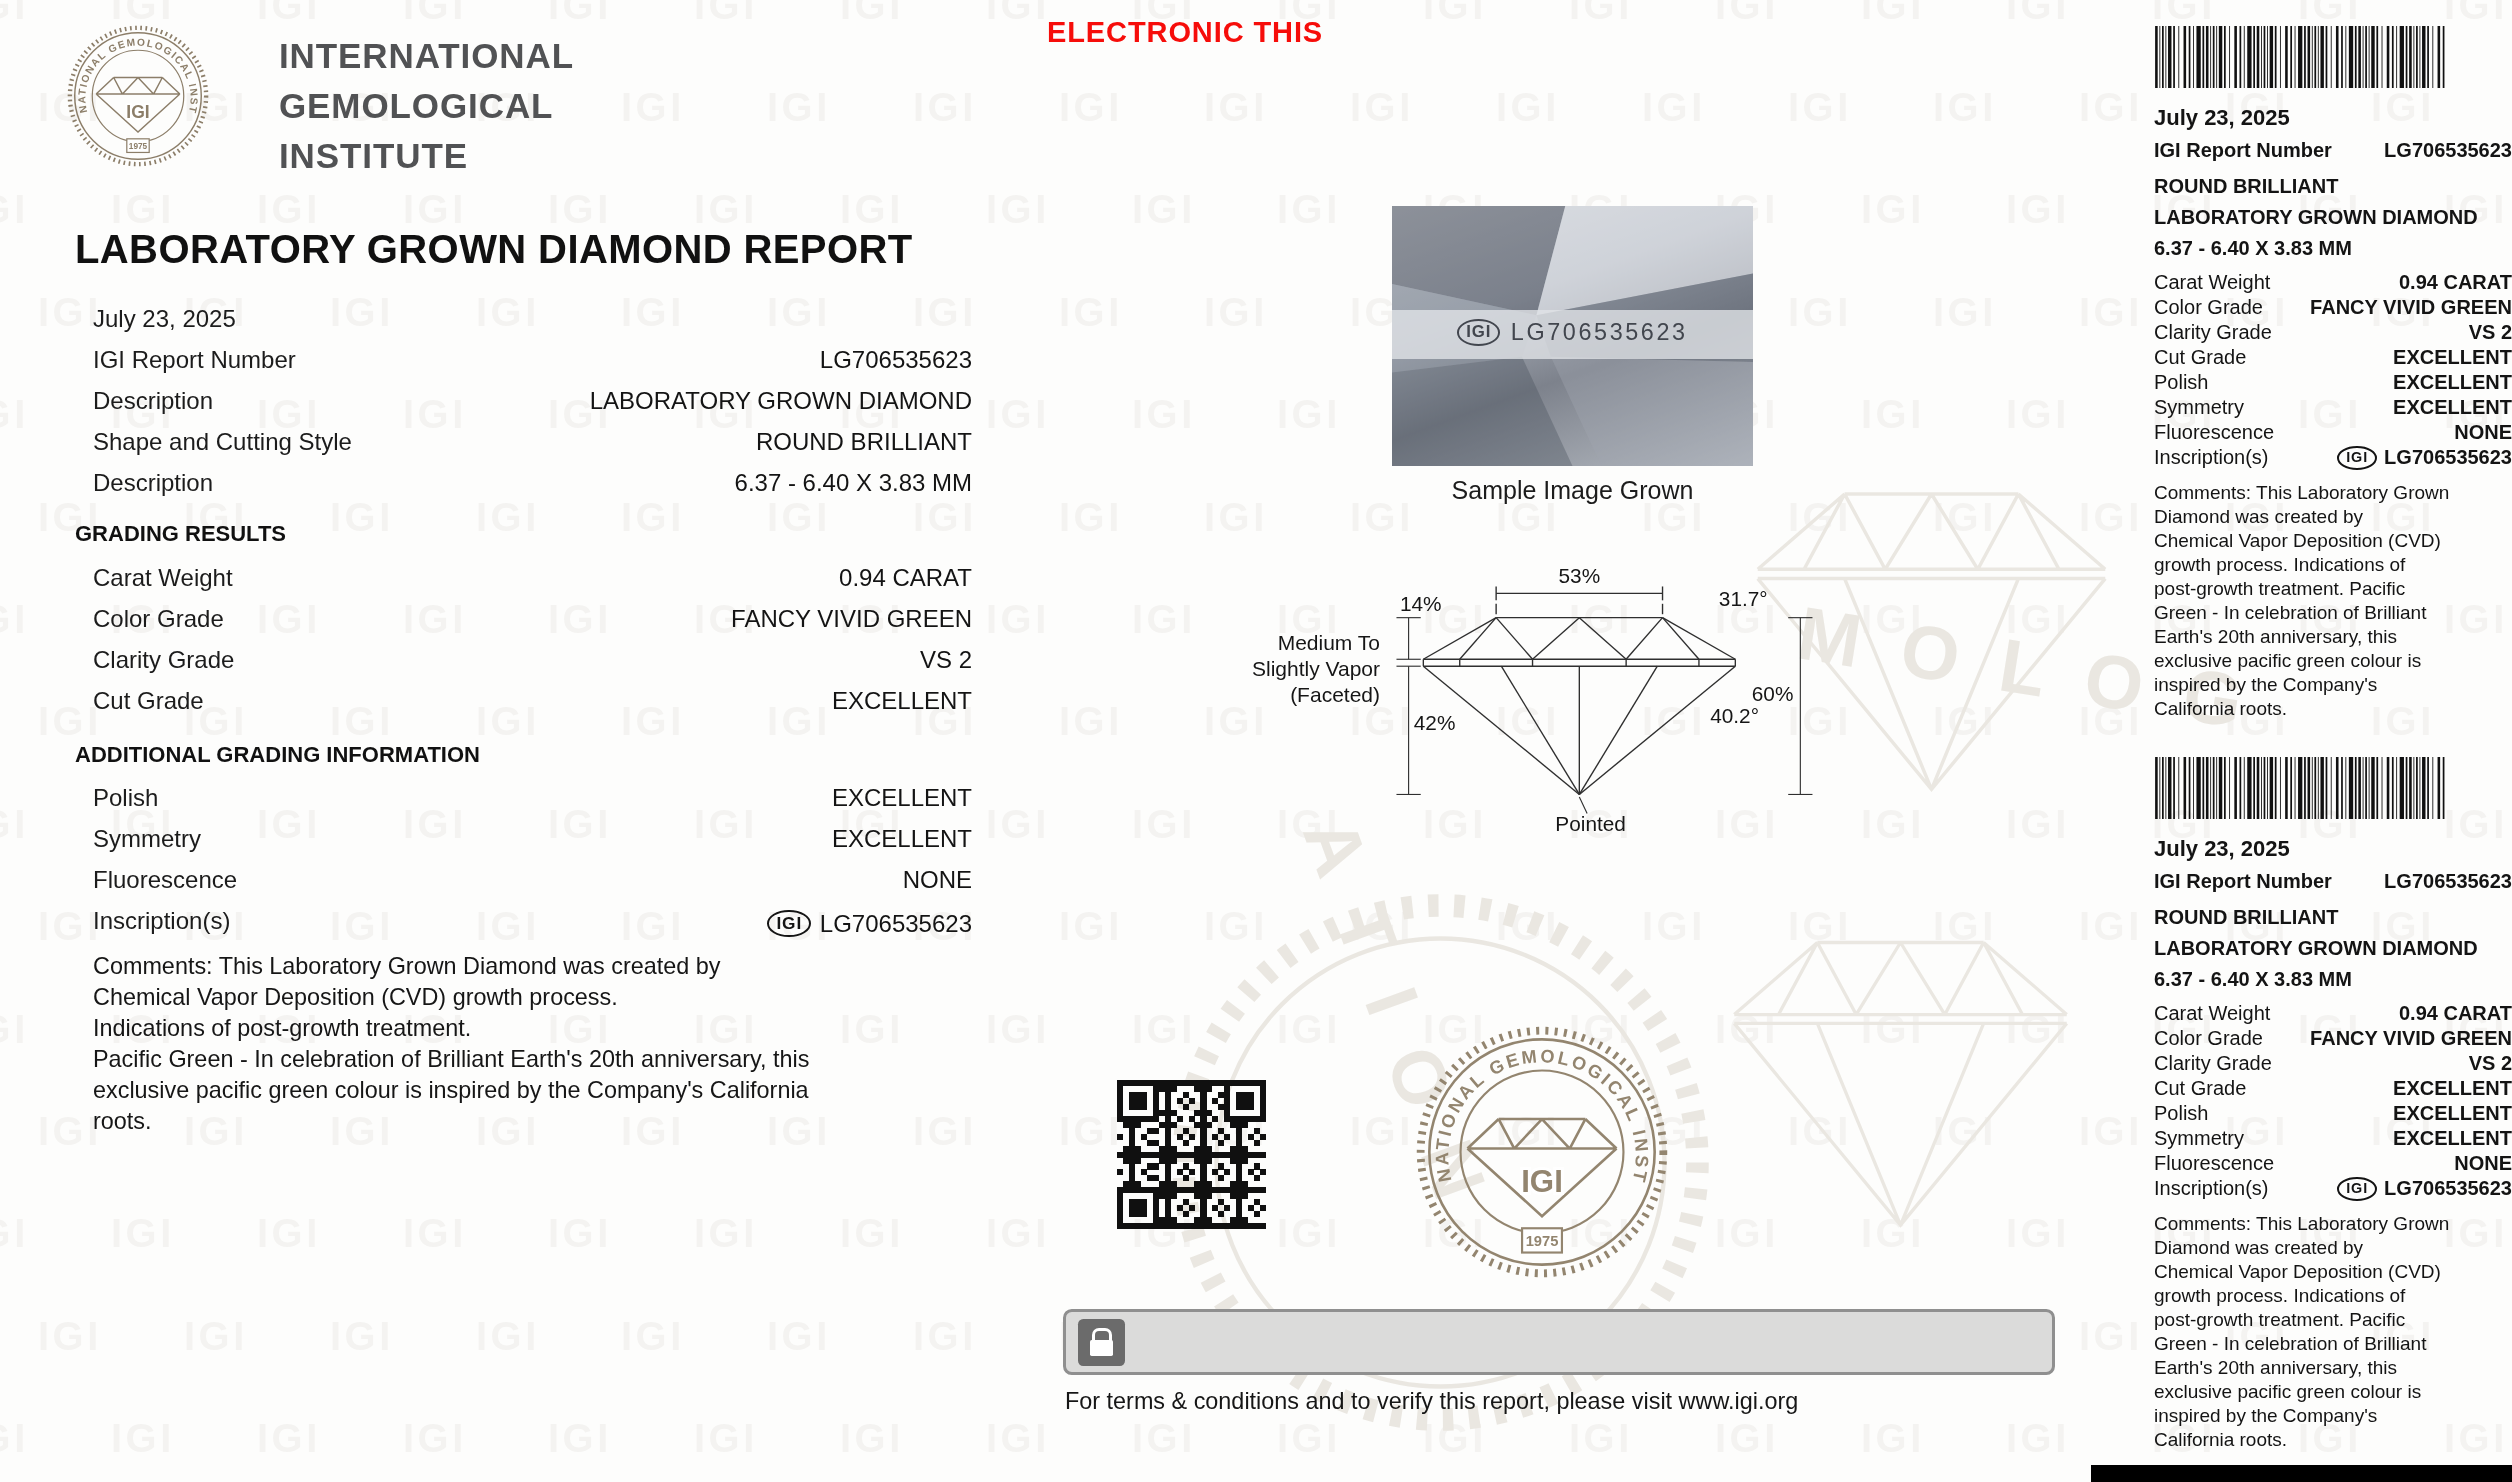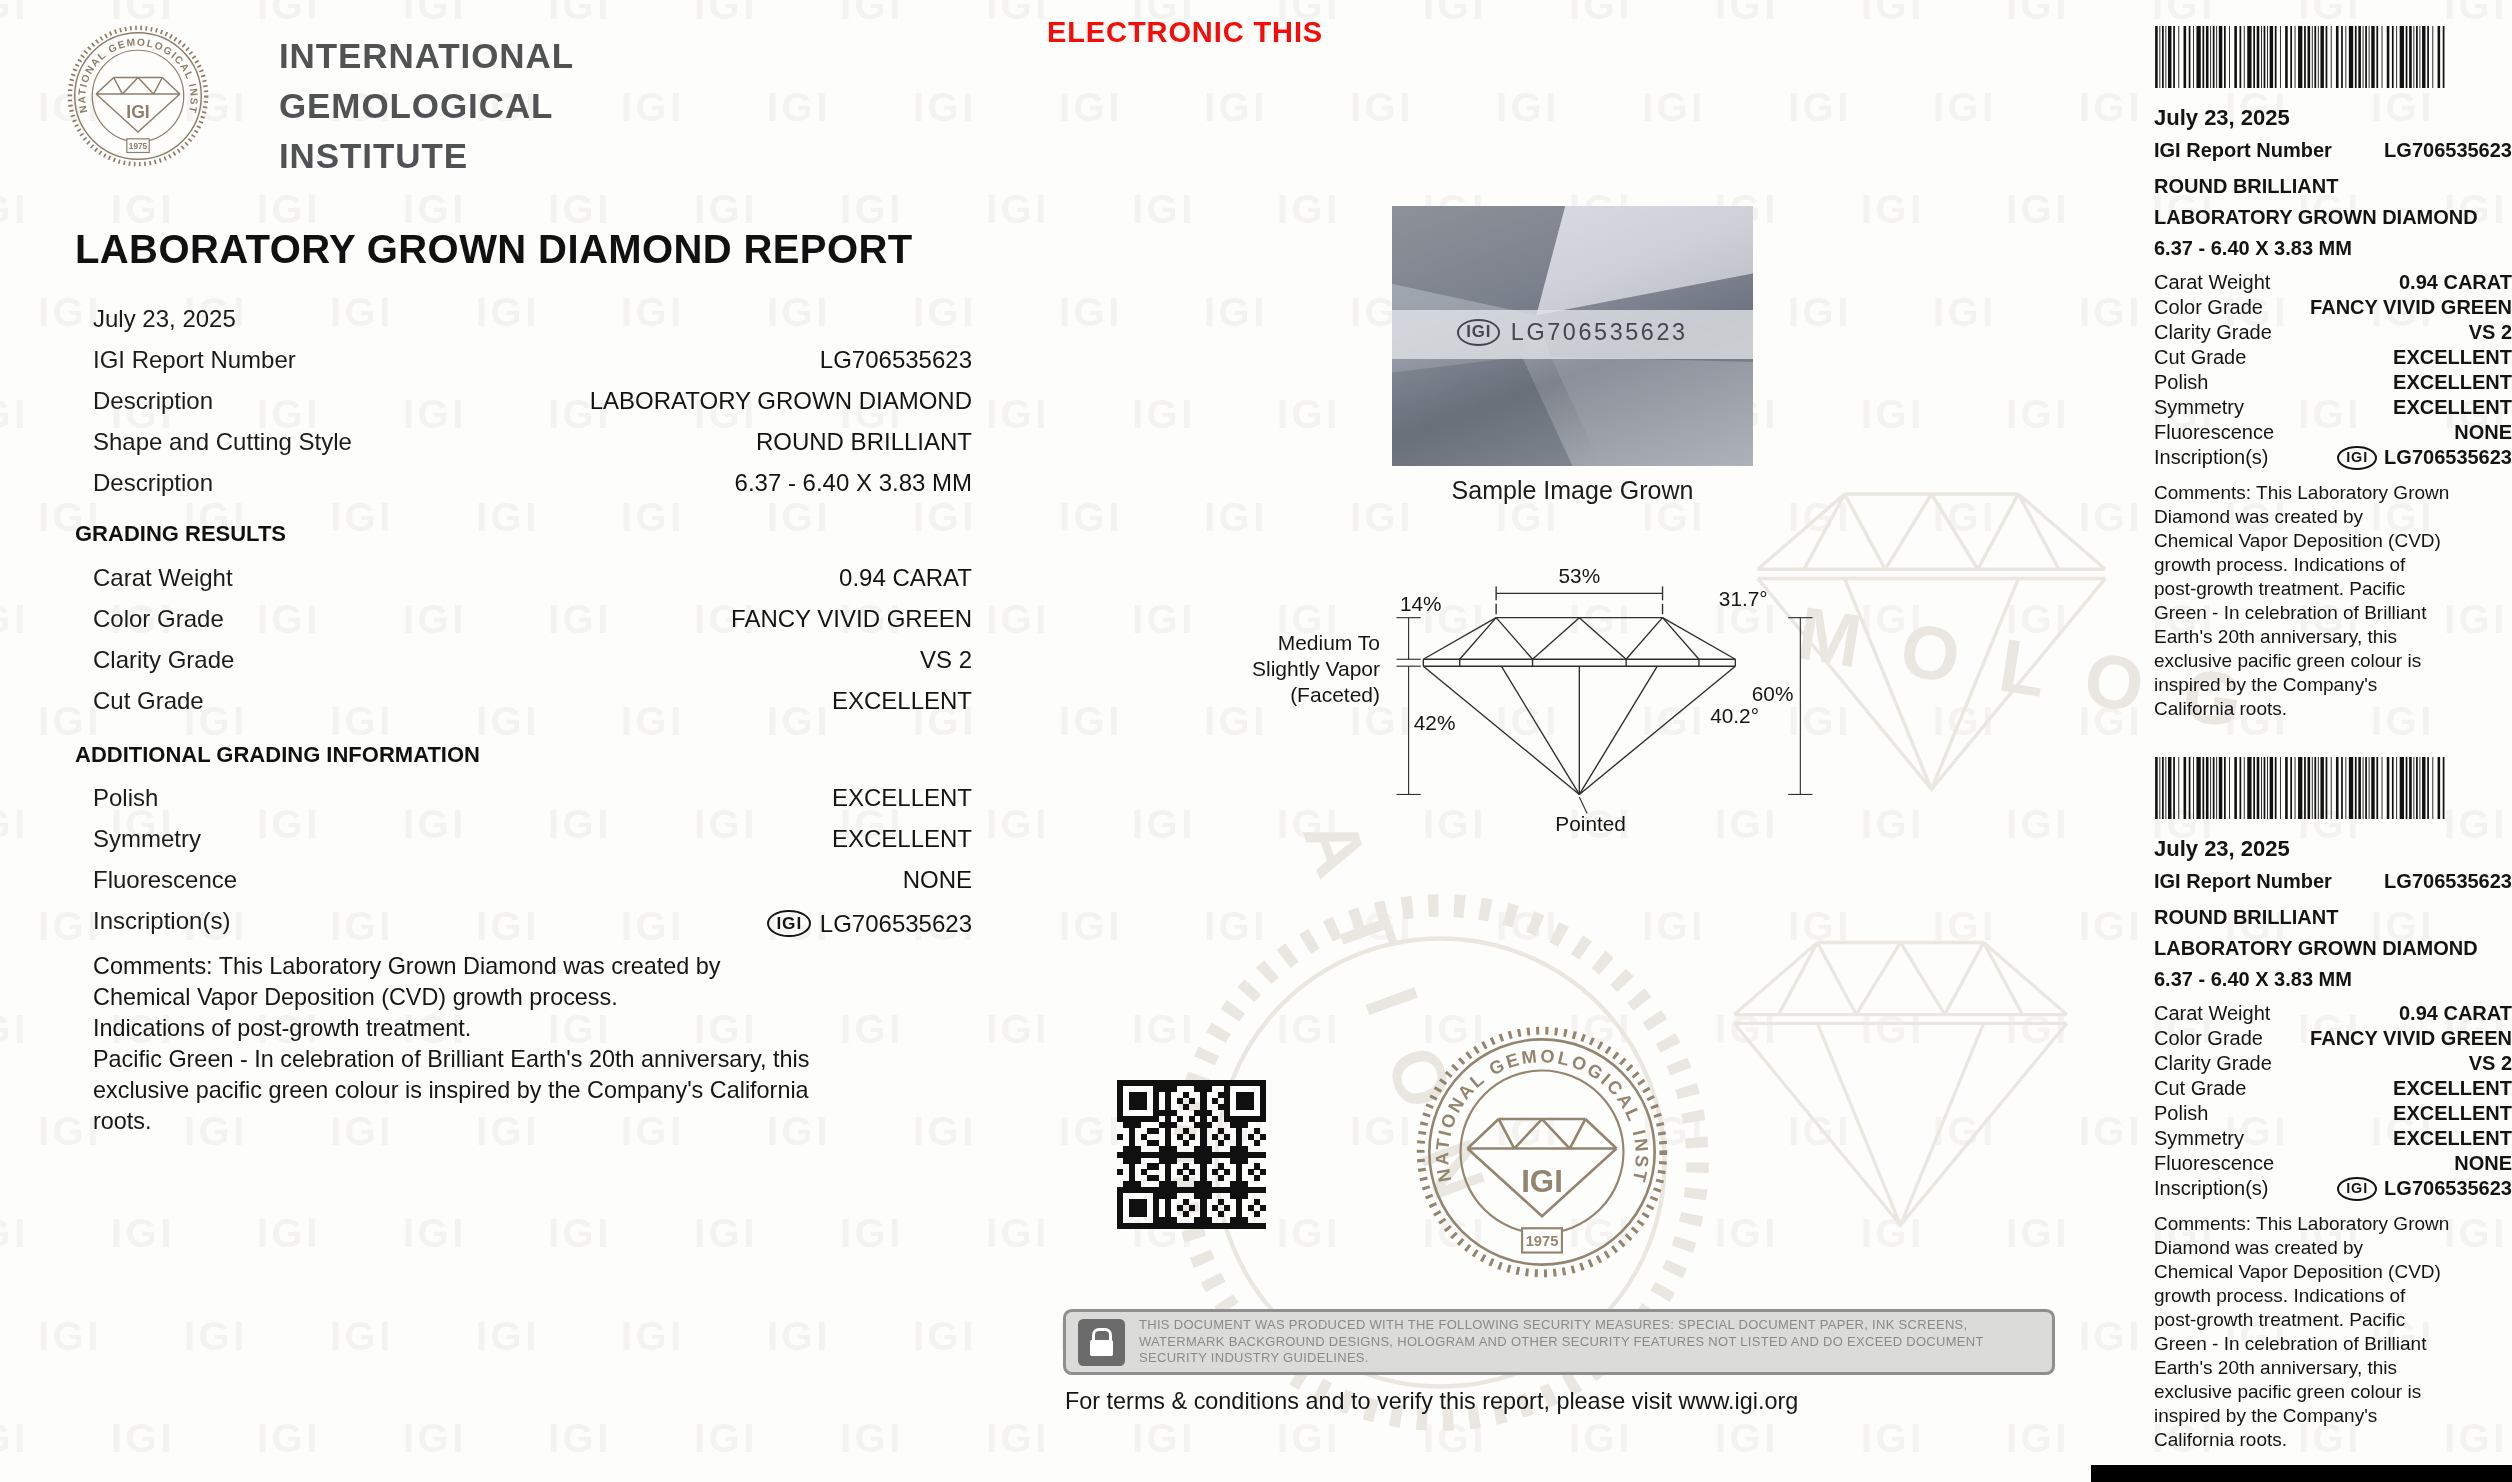--- a/index.html
+++ b/index.html
@@ -894,21 +894,20 @@
 
 <svg class="abs" style="left:1412px;top:1022px;color:#93856f;" width="260" height="260" viewBox="0 0 300 300">
     <use href="#seal"></use>
   </svg>
 
 <div id="security-bar" class="abs" style="left:1063px;top:1309px;">
   <div class="lockbox">
     <div class="lock-sh"></div>
     <div class="lock-bd"></div>
   </div>
-  <div class="sec-text">THIS DOCUMENT WAS PRODUCED WITH THE FOLLOWING SECURITY MEASURES: SPECIAL DOCUMENT PAPER, INK SCREENS, WATERMARK BACKGROUND DESIGNS, HOLOGRAM AND OTHER SECURITY FEATURES NOT LISTED AND DO EXCEED DOCUMENT SECURITY INDUSTRY GUIDELINES.</div>
 </div>
 
 <div id="terms-line" class="abs" style="left:1065px;top:1388px;">
   <span>For terms &amp; conditions and to verify this report, please visit </span><span class="url">www.igi.org</span>
 </div>
 
 <div class="stub abs" style="left:2154px;top:26px;">
   <svg class="barcode" width="295" height="62" viewBox="0 0 340 72">
       <rect x="0" y="0" width="3" height="72" fill="#111111"></rect>
       <rect x="5" y="0" width="1" height="72" fill="#111111"></rect>

